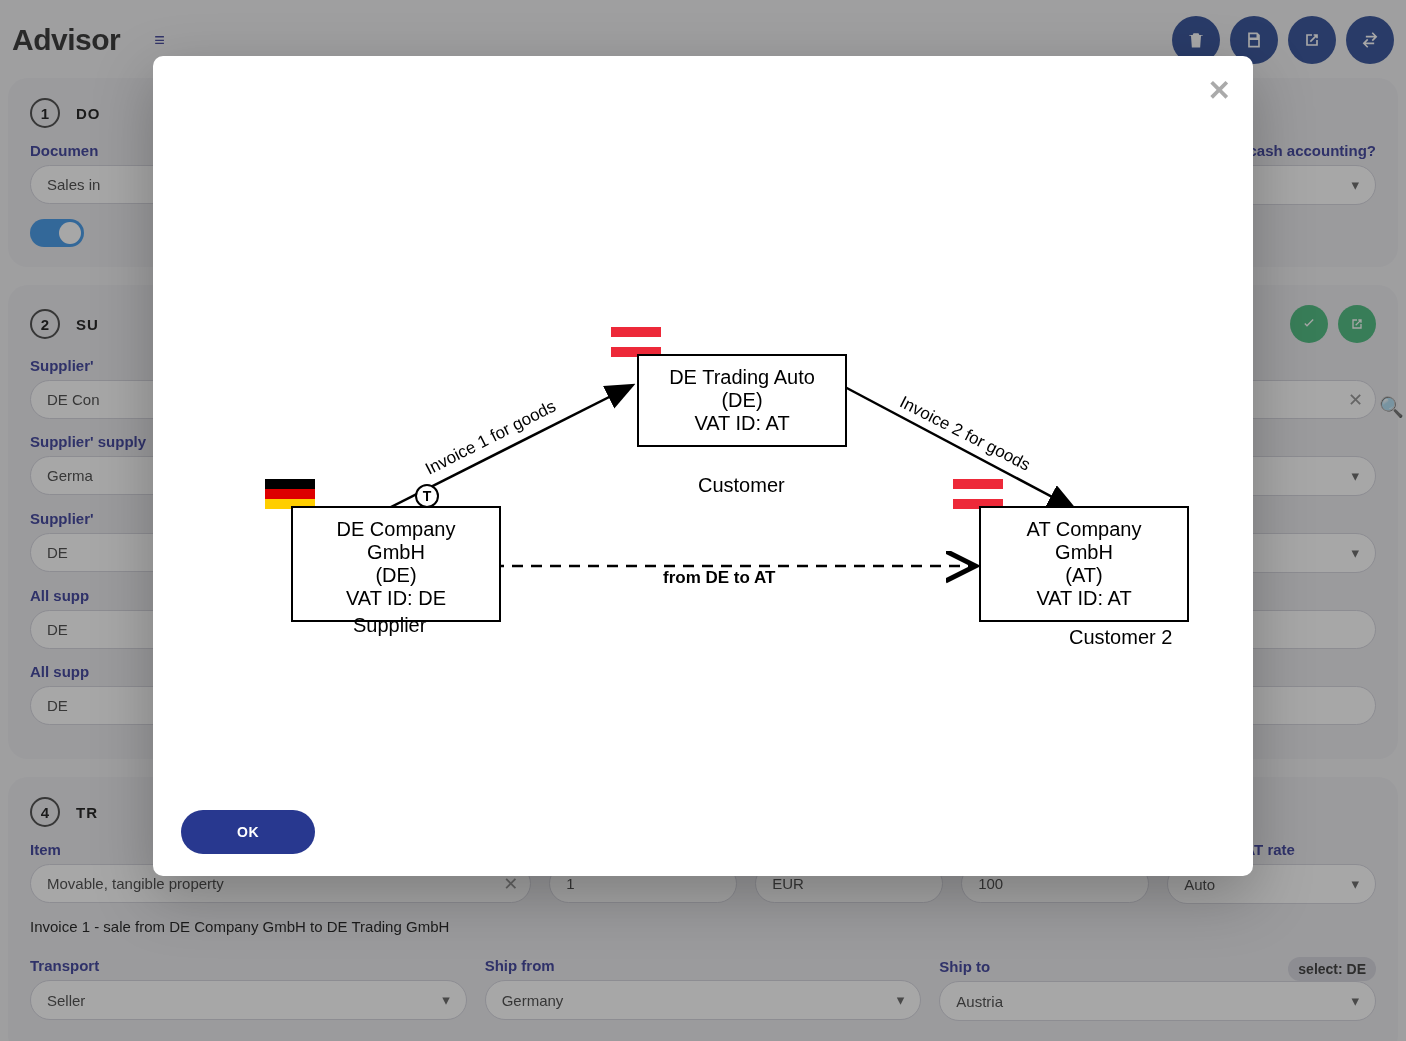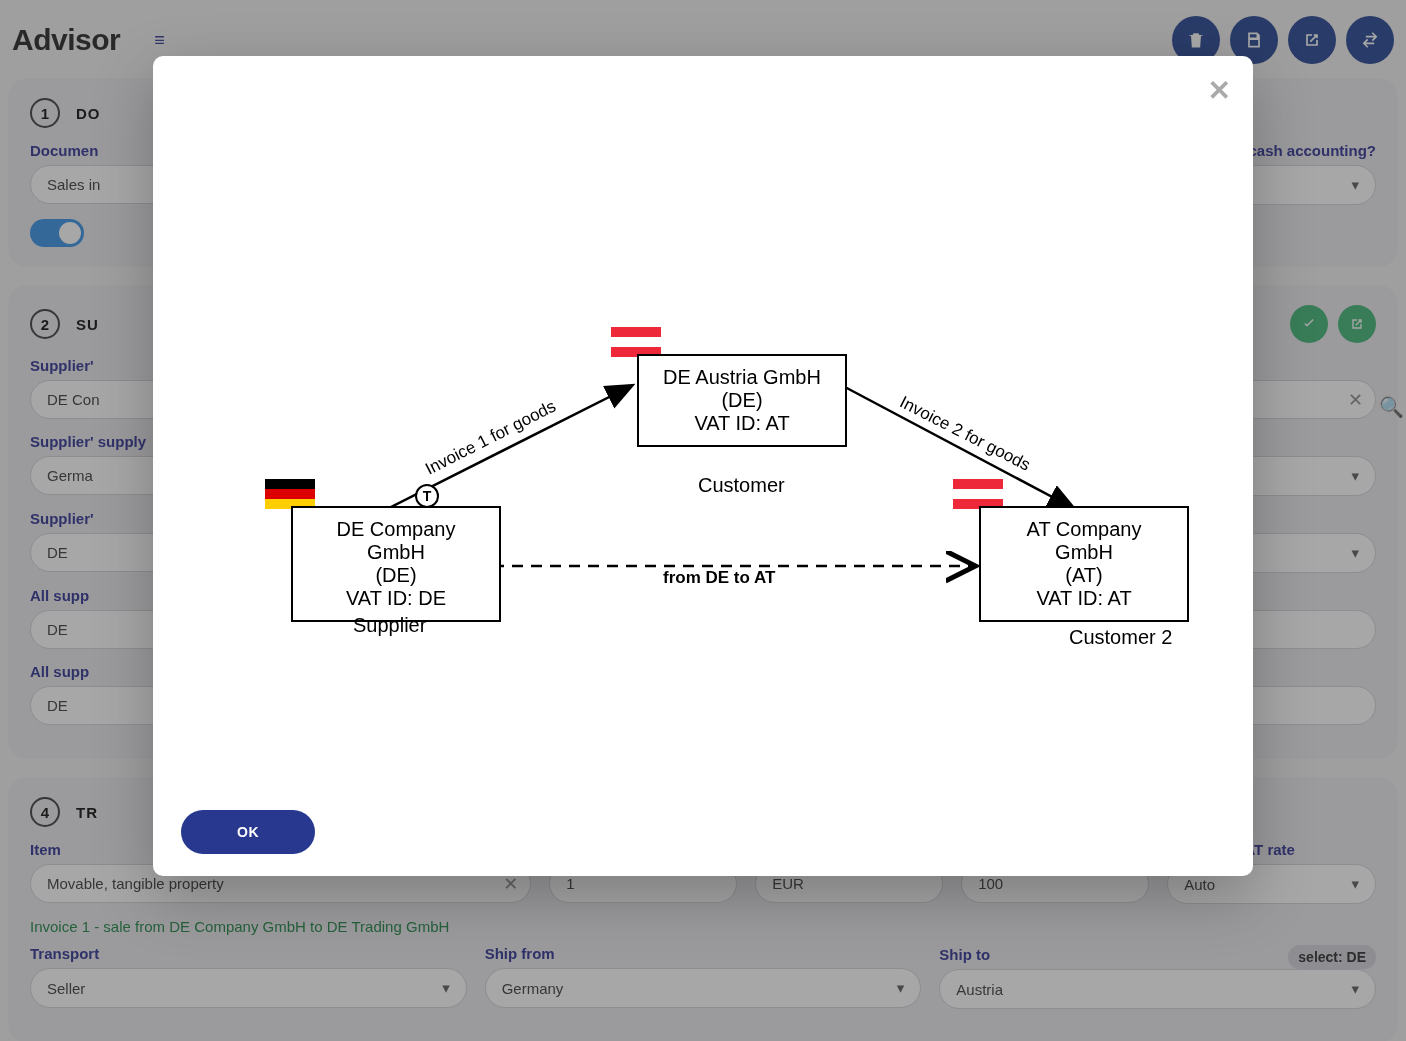--- a/index.html
+++ b/index.html
@@ -61,21 +61,21 @@
   }
   .toggle {
     width: 54px; height: 28px; border-radius: 14px; background: #2d8de6;
     position: relative; cursor: pointer;
   }
   .toggle-knob {
     width: 22px; height: 22px; background: #fff; border-radius: 50%;
     position: absolute; top: 3px; right: 3px;
   }
 
-  .invoice-line { font-size: 15px; color: #15803d; margin: 6px 0 10px; }
+  .invoice-line { font-size: 15px; color: #000000; margin: 6px 0 22px; }
   .select-badge {
     background: #cfcfd9; color: #222; font-weight: 700; font-size: 14px;
     padding: 4px 10px; border-radius: 14px; margin-left: auto;
   }
 
   
   .backdrop {
     position: absolute; inset: 0; background: rgba(60,60,60,0.45);
   }
   .modal {
@@ -386,21 +386,21 @@
     <div class="role-label" style="left:160px; top:378px;">Supplier</div>
 
     <div class="flag-wrap" style="left:418px; top:89px;">
       <svg class="at-flag" viewBox="0 0 5 3">
           <rect width="5" height="1" fill="#ED2939"></rect>
           <rect y="1" width="5" height="1" fill="#FFF"></rect>
           <rect y="2" width="5" height="1" fill="#ED2939"></rect>
         </svg>
     </div>
     <div class="node" style="left:444px; top:118px; width:210px;">
-      <span class="line">DE Austria GmbH</span>
+      <span class="line">DE Trading Auto</span>
       <span class="line">(DE)</span>
       <span class="line">VAT ID: AT</span>
     </div>
     <div class="role-label" style="left:505px; top:238px;">Customer</div>
 
     <div class="flag-wrap" style="left:760px; top:241px;">
       <svg class="at-flag" viewBox="0 0 5 3">
           <rect width="5" height="1" fill="#ED2939"></rect>
           <rect y="1" width="5" height="1" fill="#FFF"></rect>
           <rect y="2" width="5" height="1" fill="#ED2939"></rect>

